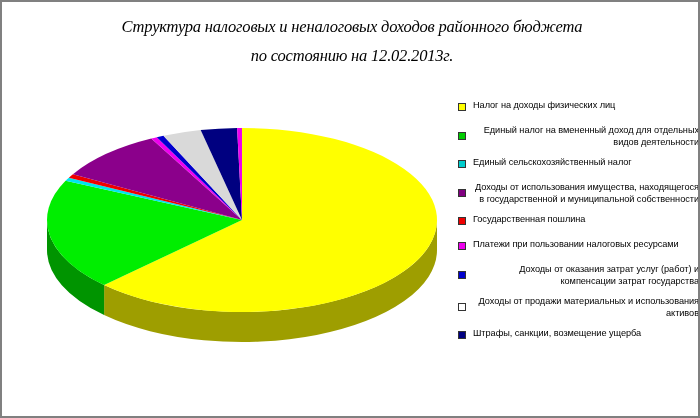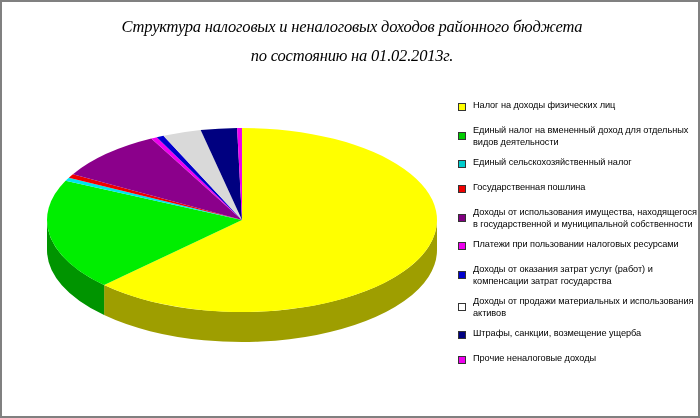--- a/index.html
+++ b/index.html
@@ -42,20 +42,21 @@
     height: 260px;
   }
   #pie-svg {
     display: block;
   }
   #legend {
     position: absolute;
     left: 449px;
     top: 96px;
     width: 248px;
+    text-align: right;
   }
   .legend-row {
     display: flex;
     align-items: flex-start;
     margin-bottom: 7px;
     min-height: 18px;
   }
   .legend-swatch-cell {
     width: 22px;
     flex: 0 0 22px;
@@ -80,21 +81,21 @@
     letter-spacing: -0.05px;
   }
 </style>
 </head>
 <body>
 
 <div id="root">
 
   <div id="chart-title">
     <span class="title-line">Структура налоговых и неналоговых доходов районного бюджета</span>
-    <span class="title-line">по состоянию на 01.02.2013г.</span>
+    <span class="title-line">по состоянию на 12.02.2013г.</span>
   </div>
 
   <div id="pie-area">
     <svg id="pie-svg" width="450" height="260" viewBox="0 0 450 260">
       <g id="pie-sides">
           <path d="M 435 128 A 195 92 0 0 1 102.11417766862326 193.0538238691624 L 102.11417766862326 223.0538238691624 A 195 92 0 0 0 435 158 Z" fill="rgb(158,158,0)"></path>
           <path d="M 102.11417766862326 193.0538238691624 A 195 92 0 0 1 45 128 L 45 158 A 195 92 0 0 0 102.11417766862326 223.0538238691624 Z" fill="rgb(0,148,0)"></path>
           <path d="M 240 128 L 240 158 Z"></path>
         </g>
       <g id="pie-top">
@@ -126,29 +127,29 @@
         <div class="legend-label">Единый налог на вмененный доход для отдельных видов деятельности</div>
       </div>
       <div class="legend-row">
         <div class="legend-swatch-cell">
           <span class="legend-swatch" style="background: rgb(0, 204, 204);"></span>
         </div>
         <div class="legend-label">Единый сельскохозяйственный налог</div>
       </div>
       <div class="legend-row">
         <div class="legend-swatch-cell">
+          <span class="legend-swatch" style="background: rgb(128, 0, 128);"></span>
+        </div>
+        <div class="legend-label">Доходы от использования имущества, находящегося в государственной и муниципальной собственности</div>
+      </div>
+      <div class="legend-row">
+        <div class="legend-swatch-cell">
           <span class="legend-swatch" style="background: rgb(238, 0, 0);"></span>
         </div>
         <div class="legend-label">Государственная пошлина</div>
-      </div>
-      <div class="legend-row">
-        <div class="legend-swatch-cell">
-          <span class="legend-swatch" style="background: rgb(128, 0, 128);"></span>
-        </div>
-        <div class="legend-label">Доходы от использования имущества, находящегося в государственной и муниципальной собственности</div>
       </div>
       <div class="legend-row">
         <div class="legend-swatch-cell">
           <span class="legend-swatch" style="background: rgb(238, 0, 238);"></span>
         </div>
         <div class="legend-label">Платежи при пользовании налоговых ресурсами</div>
       </div>
       <div class="legend-row">
         <div class="legend-swatch-cell">
           <span class="legend-swatch" style="background: rgb(0, 0, 205);"></span>
@@ -160,21 +161,15 @@
           <span class="legend-swatch" style="background: rgb(255, 255, 255);"></span>
         </div>
         <div class="legend-label">Доходы от продажи материальных и использования активов</div>
       </div>
       <div class="legend-row">
         <div class="legend-swatch-cell">
           <span class="legend-swatch" style="background: rgb(0, 0, 128);"></span>
         </div>
         <div class="legend-label">Штрафы, санкции, возмещение ущерба</div>
       </div>
-      <div class="legend-row">
-        <div class="legend-swatch-cell">
-          <span class="legend-swatch" style="background: rgb(238, 0, 238);"></span>
-        </div>
-        <div class="legend-label">Прочие неналоговые доходы</div>
-      </div>
     </div>
 
 </div>
 
 </body></html>

